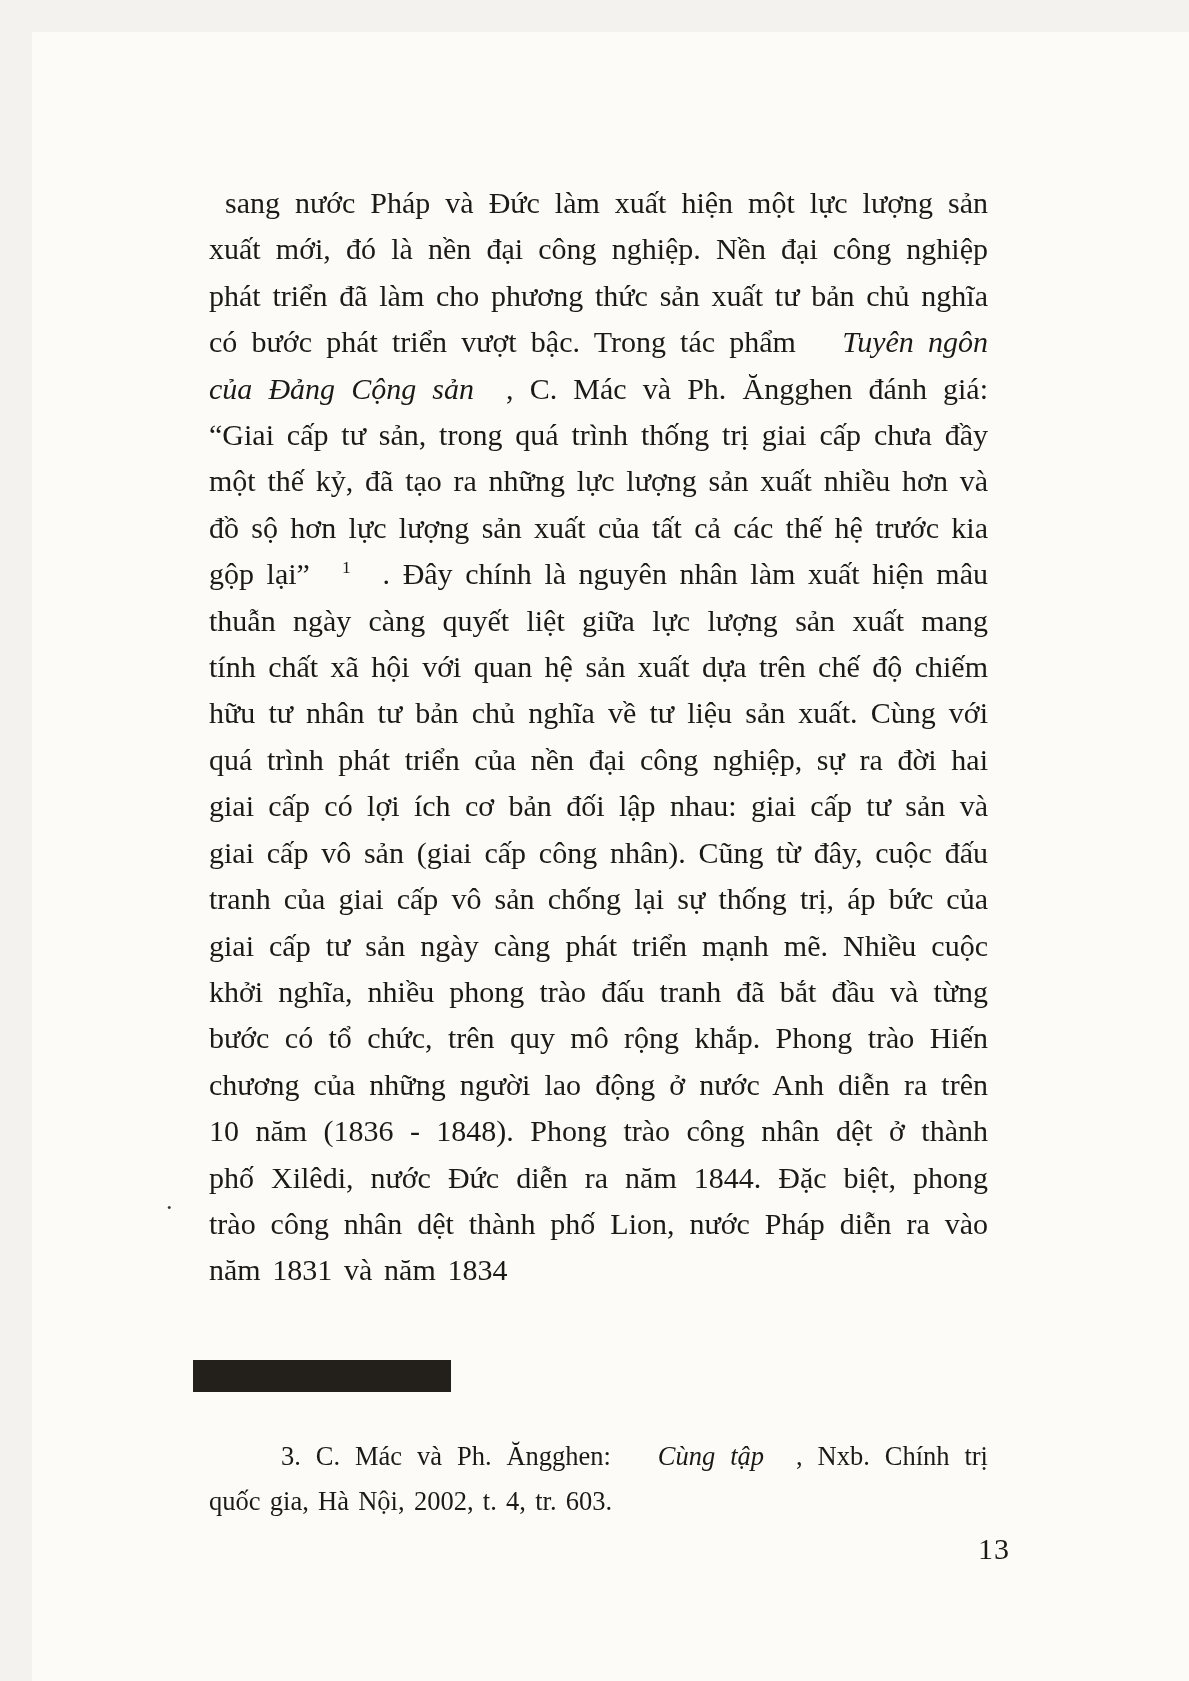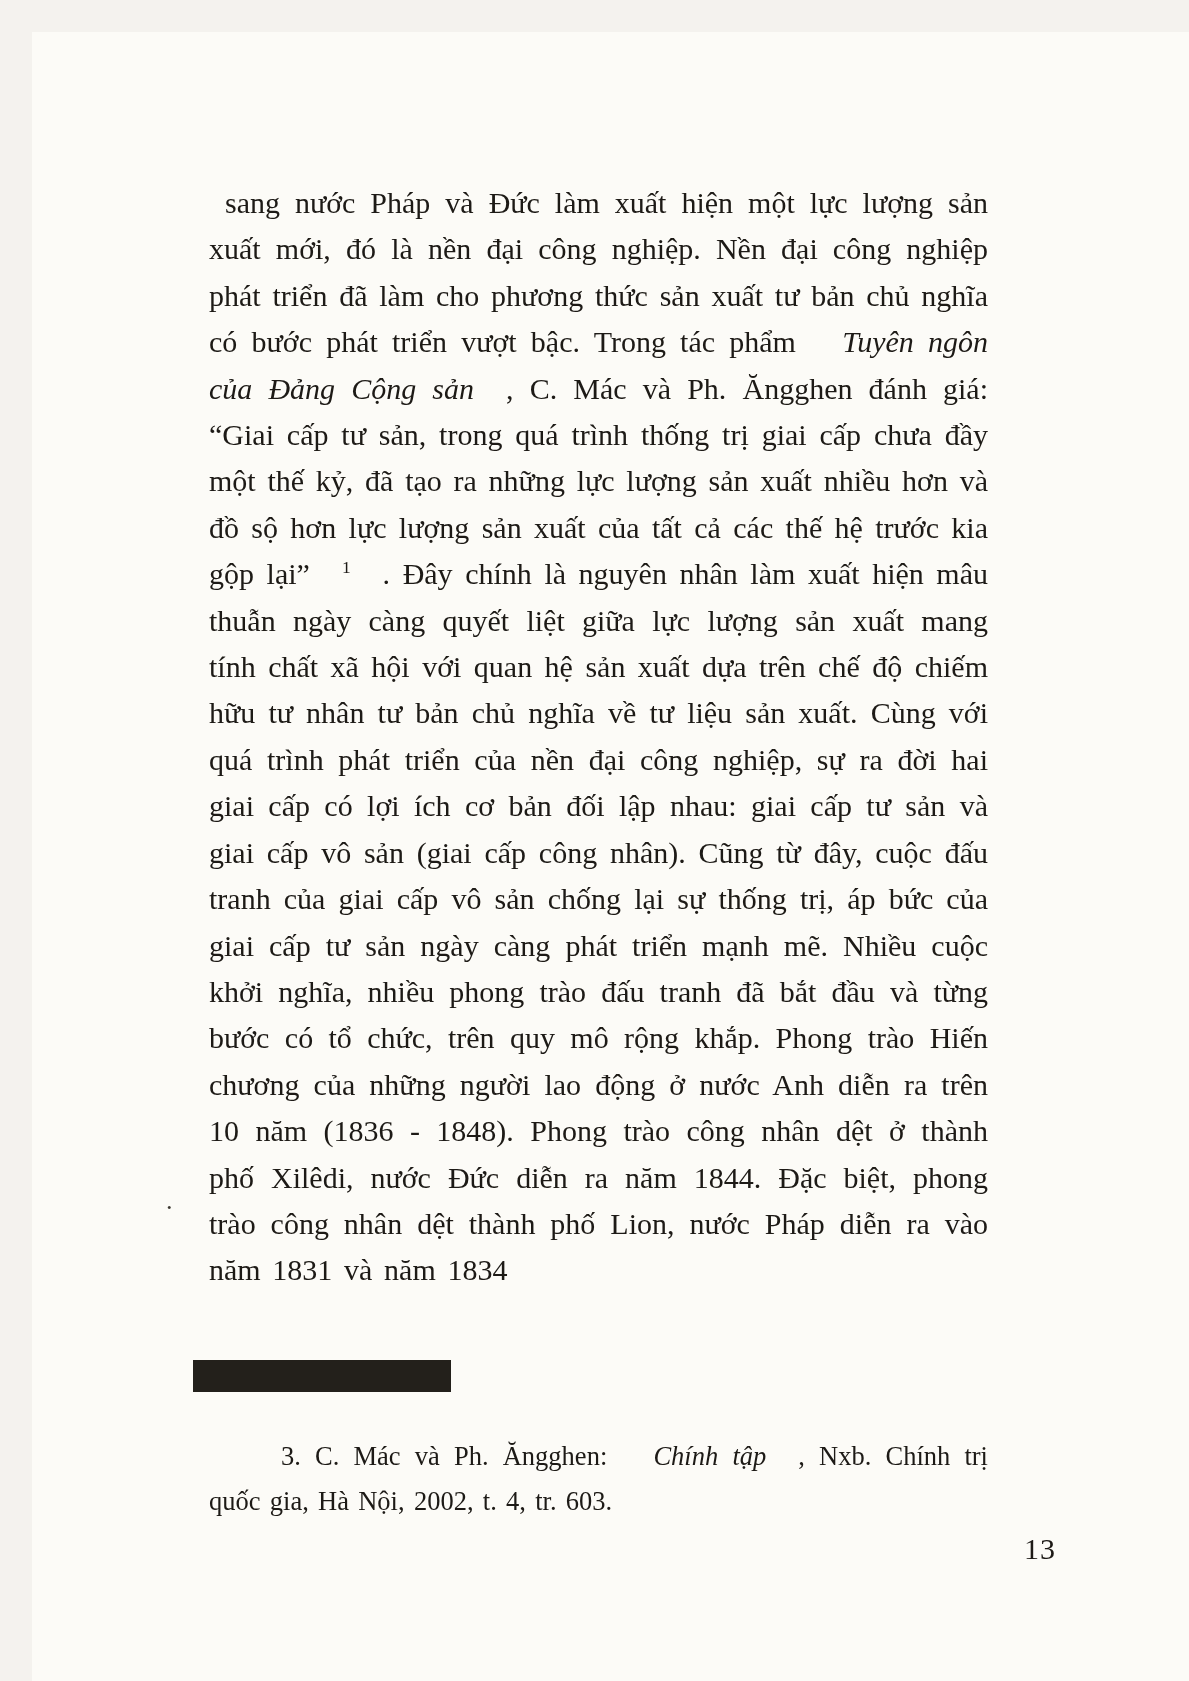--- a/index.html
+++ b/index.html
@@ -58,37 +58,37 @@
   .footnote {
     font-size: 26.5px;
     line-height: 45px;
     text-align: justify;
     text-justify: inter-word;
     text-indent: 56px;
     word-spacing: 0.1em;
   }
   .page-number {
     position: absolute;
-    left: 976px;
+    left: 930px;
     top: 1484px;
     font-size: 30px;
     letter-spacing: 1px;
   }
 </style>
 </head>
 <body>
 
 <div class="page">
 
   <div class="text-block">
     <p class="body-paragraph"><span>sang nước Pháp và Đức làm xuất hiện một lực lượng sản xuất mới, đó là nền đại công nghiệp. Nền đại công nghiệp phát triển đã làm cho phương thức sản xuất tư bản chủ nghĩa có bước phát triển vượt bậc. Trong tác phẩm </span><span class="italic">Tuyên ngôn của Đảng Cộng sản</span><span>, C. Mác và Ph. Ăngghen đánh giá: “Giai cấp tư sản, trong quá trình thống trị giai cấp chưa đầy một thế kỷ, đã tạo ra những lực lượng sản xuất nhiều hơn và đồ sộ hơn lực lượng sản xuất của tất cả các thế hệ trước kia gộp lại”</span><sup class="footref">1</sup><span>. Đây chính là nguyên nhân làm xuất hiện mâu thuẫn ngày càng quyết liệt giữa lực lượng sản xuất mang tính chất xã hội với quan hệ sản xuất dựa trên chế độ chiếm hữu tư nhân tư bản chủ nghĩa về tư liệu sản xuất. Cùng với quá trình phát triển của nền đại công nghiệp, sự ra đời hai giai cấp có lợi ích cơ bản đối lập nhau: giai cấp tư sản và giai cấp vô sản (giai cấp công nhân). Cũng từ đây, cuộc đấu tranh của giai cấp vô sản chống lại sự thống trị, áp bức của giai cấp tư sản ngày càng phát triển mạnh mẽ. Nhiều cuộc khởi nghĩa, nhiều phong trào đấu tranh đã bắt đầu và từng bước có tổ chức, trên quy mô rộng khắp. Phong trào Hiến chương của những người lao động ở nước Anh diễn ra trên 10 năm (1836 - 1848). Phong trào công nhân dệt ở thành phố Xilêdi, nước Đức diễn ra năm 1844. Đặc biệt, phong trào công nhân dệt thành phố Lion, nước Pháp diễn ra vào năm 1831 và năm 1834</span></p>
   </div>
 
   <span class="margin-artifact">.</span>
 
   <div class="footnote-area">
     <div class="footnote-rule"></div>
-    <p class="footnote"><span>3. C. Mác và Ph. Ăngghen: </span><span class="italic">Chính tập</span><span>, Nxb. Chính trị quốc gia, Hà Nội, 2002, t. 4, tr. 603.</span></p>
+    <p class="footnote"><span>3. C. Mác và Ph. Ăngghen: </span><span class="italic">Cùng tập</span><span>, Nxb. Chính trị quốc gia, Hà Nội, 2002, t. 4, tr. 603.</span></p>
   </div>
 
   <div class="page-number">13</div>
 
 </div>
 
 </body></html>

